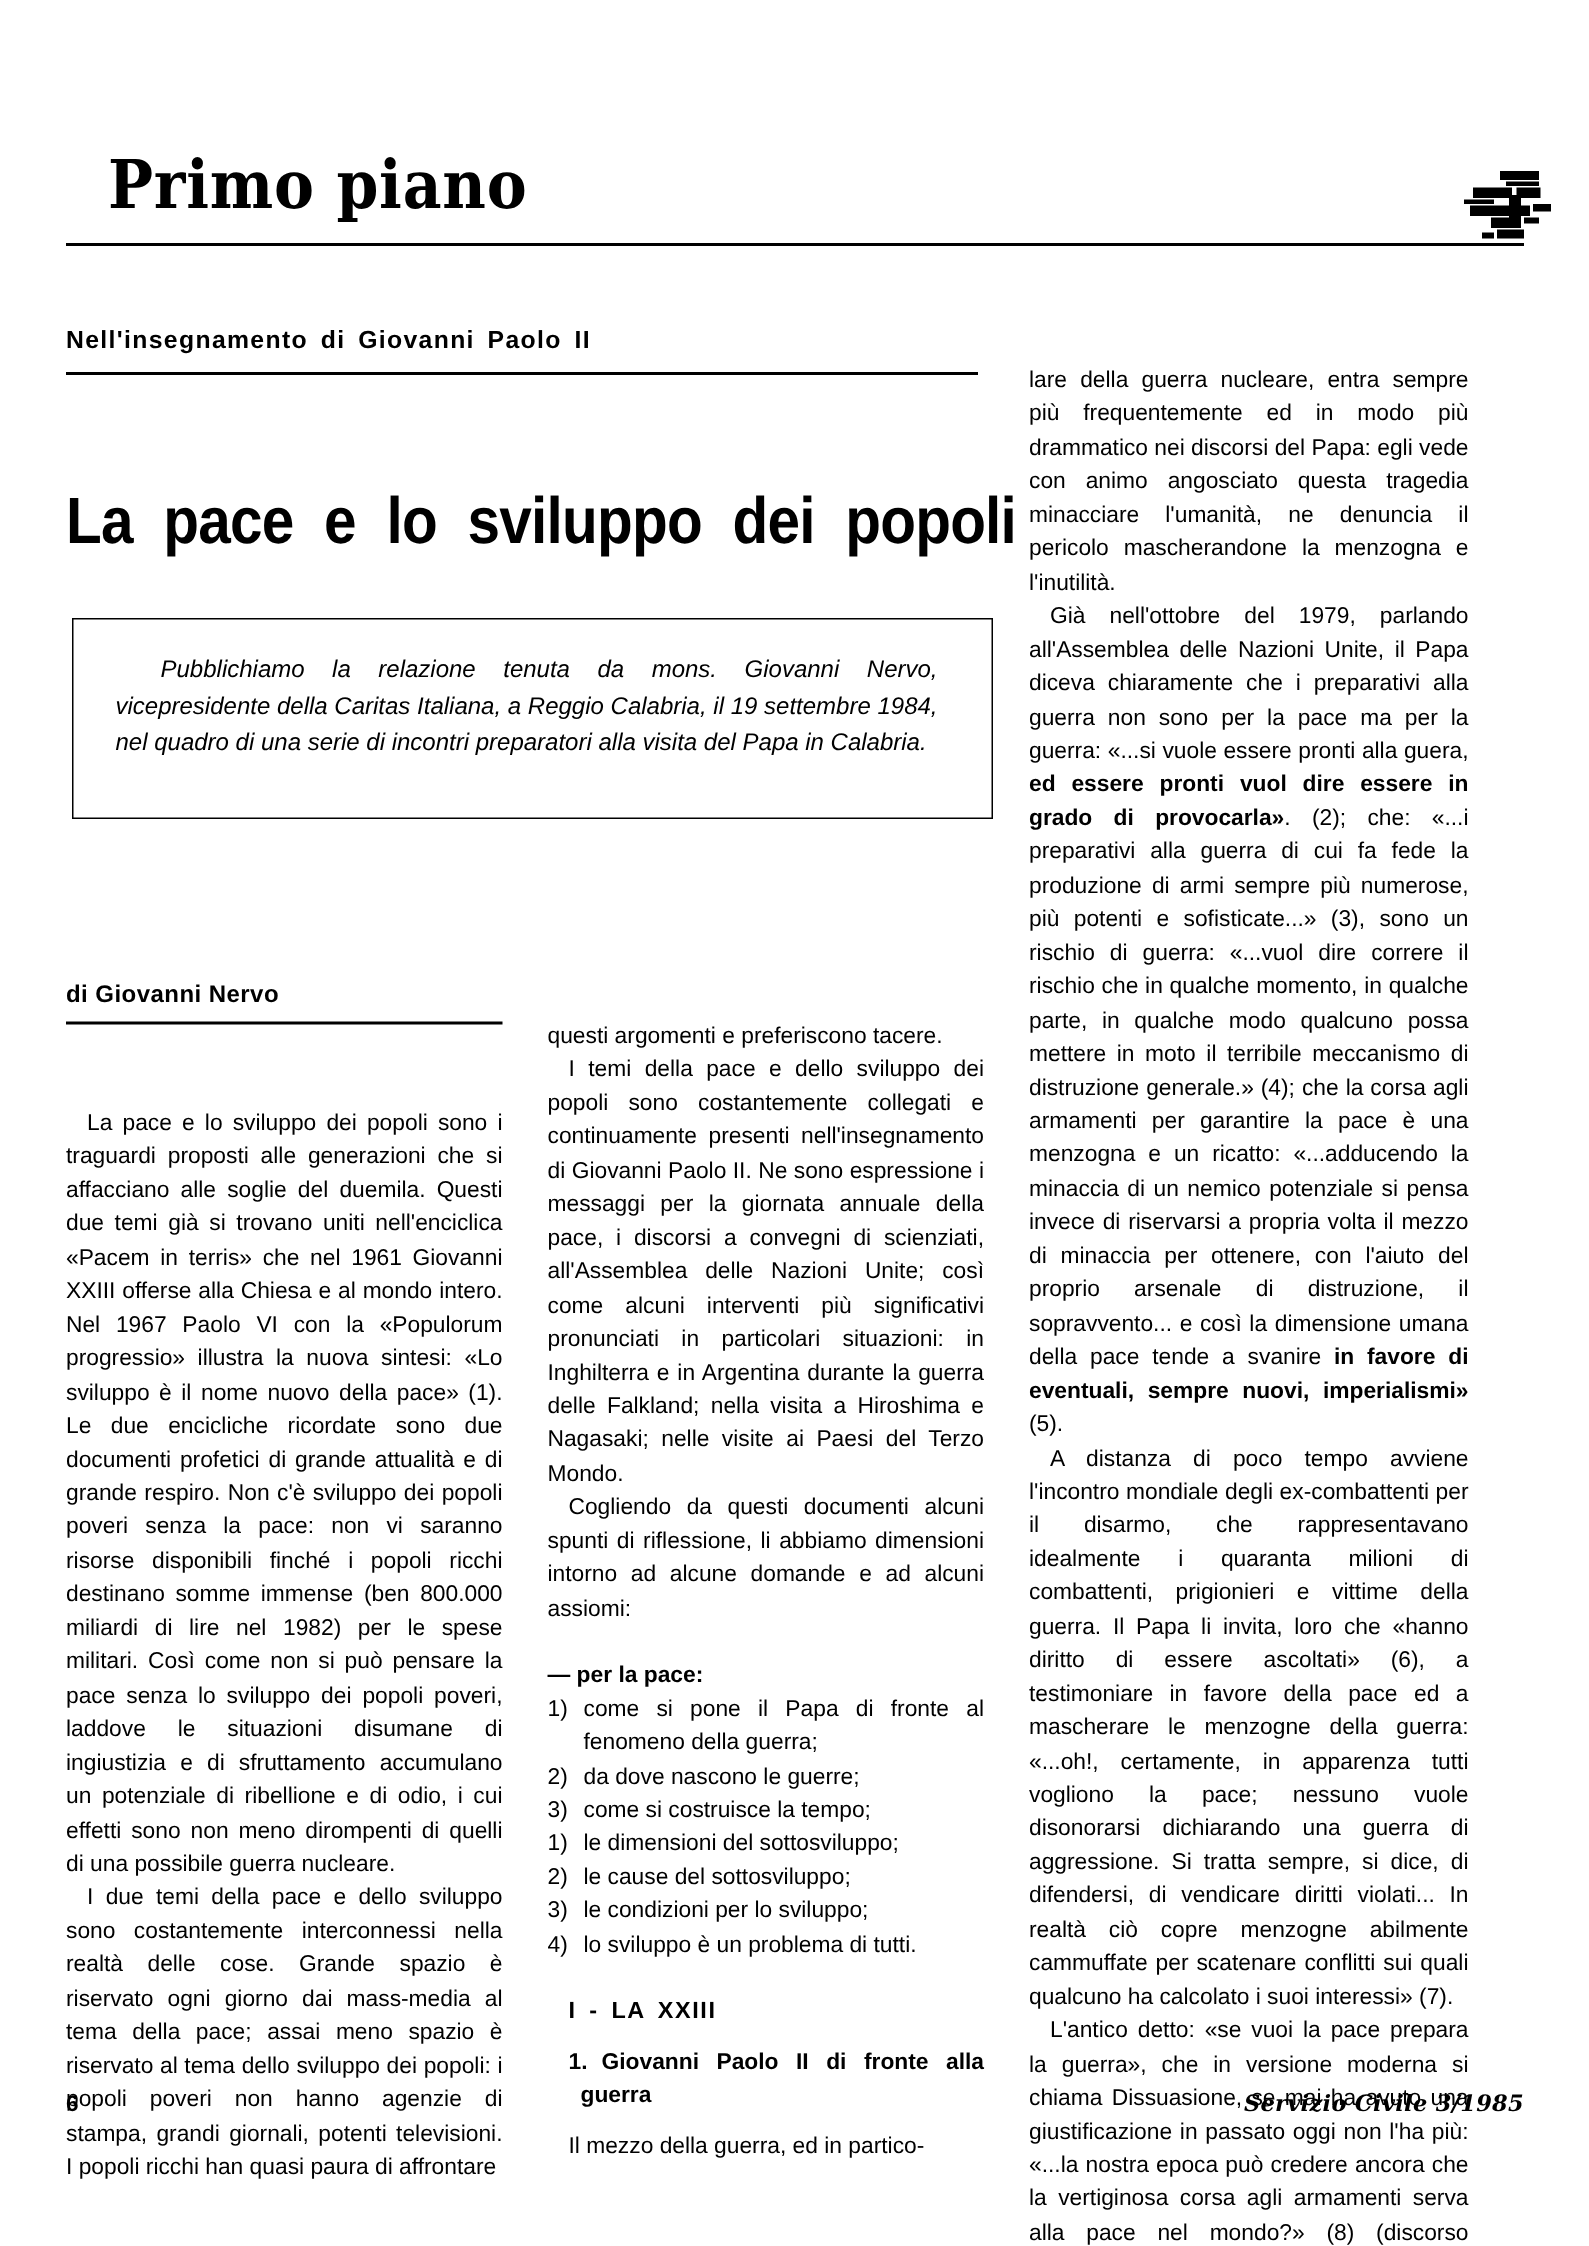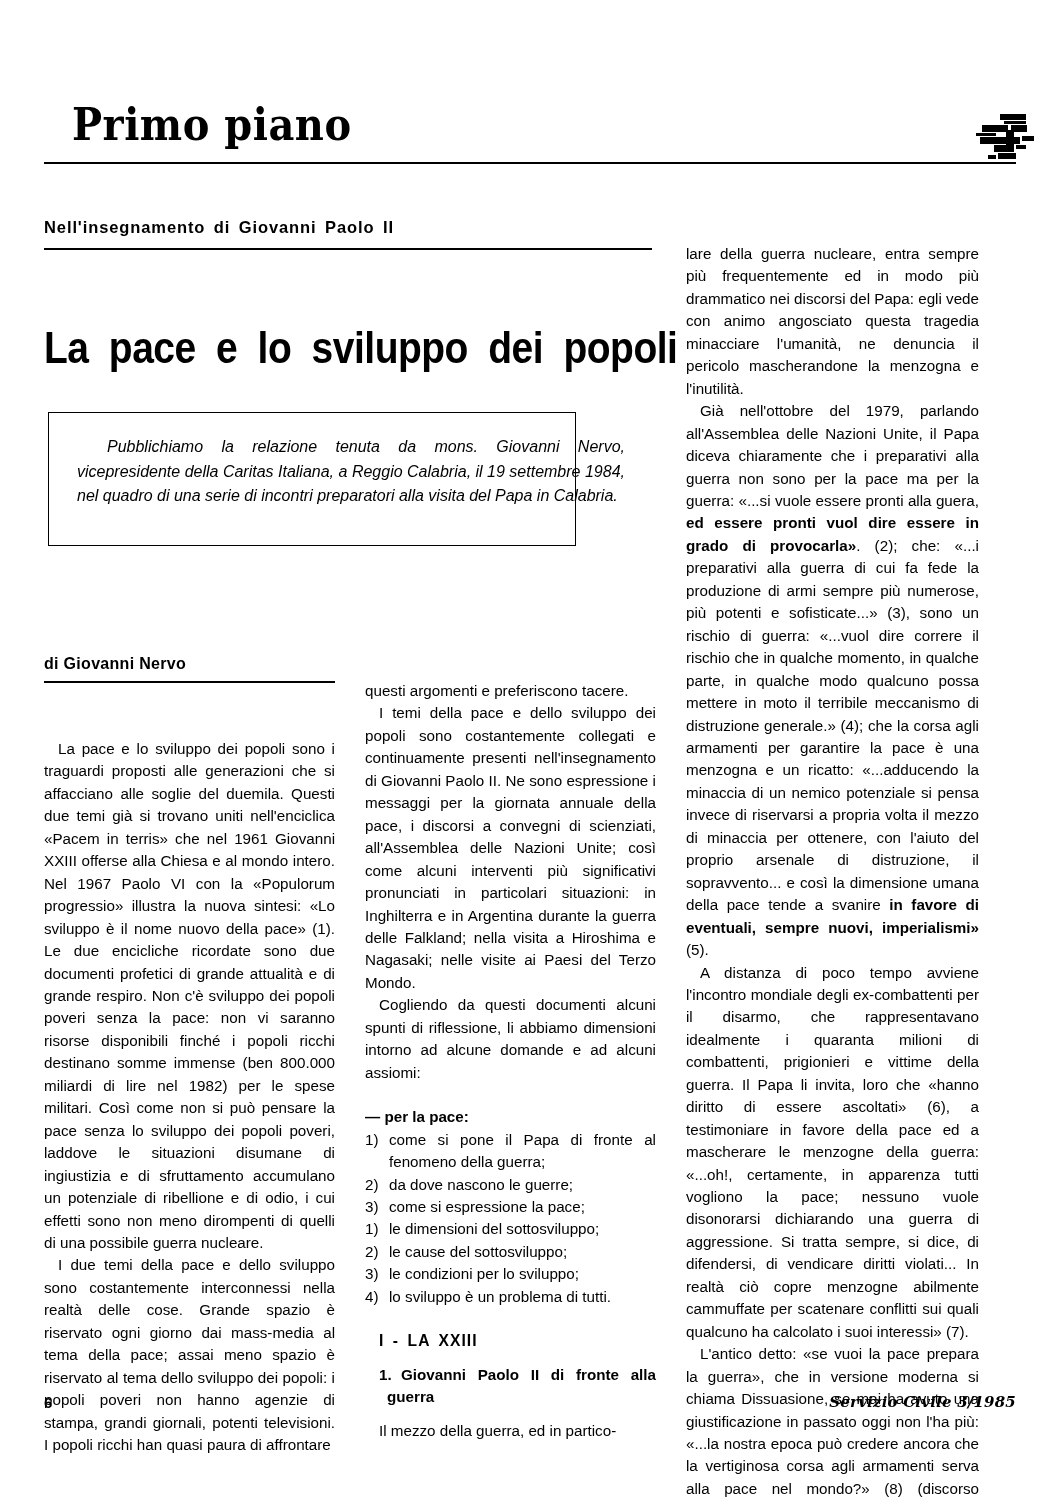--- a/index.html
+++ b/index.html
@@ -96,21 +96,21 @@
     transform: scaleY(1.12);
     transform-origin: left top;
     white-space: nowrap;
   }
 
   
   .abstract {
     position: absolute;
     left: 48px;
     top: 412px;
-    width: 528px;
+    width: 614px;
     height: 134px;
     border: 1.5px solid #000;
     box-sizing: border-box;
   }
   .abstract-inner {
     position: absolute;
     left: 28px;
     top: 22px;
     width: 548px;
     font-family: "Liberation Sans", sans-serif;
@@ -272,21 +272,21 @@
     <p class="list-item">
       <span class="num">1)</span>
       <span>come si pone il Papa di fronte al fenomeno della guerra;</span>
     </p>
     <p class="list-item">
       <span class="num">2)</span>
       <span>da dove nascono le guerre;</span>
     </p>
     <p class="list-item">
       <span class="num">3)</span>
-      <span>come si espressione la pace;</span>
+      <span>come si costruisce la tempo;</span>
     </p>
 
     <p class="list-item">
       <span class="num">1)</span>
       <span>le dimensioni del sottosviluppo;</span>
     </p>
     <p class="list-item">
       <span class="num">2)</span>
       <span>le cause del sottosviluppo;</span>
     </p>

